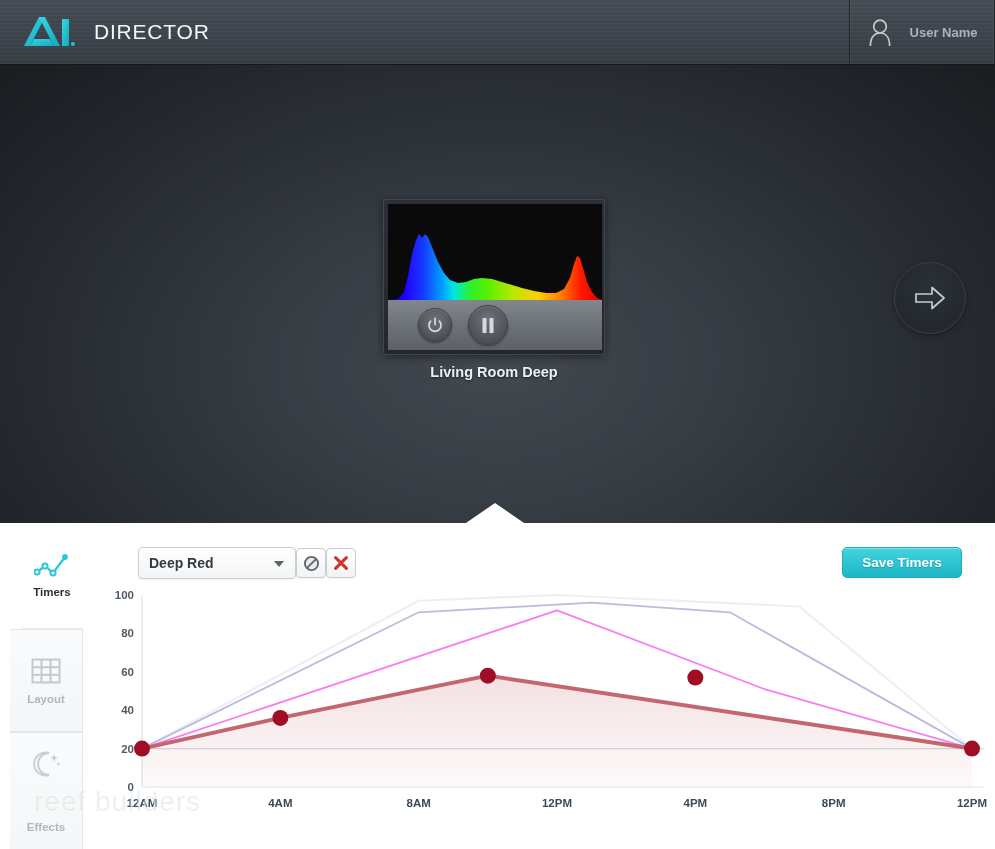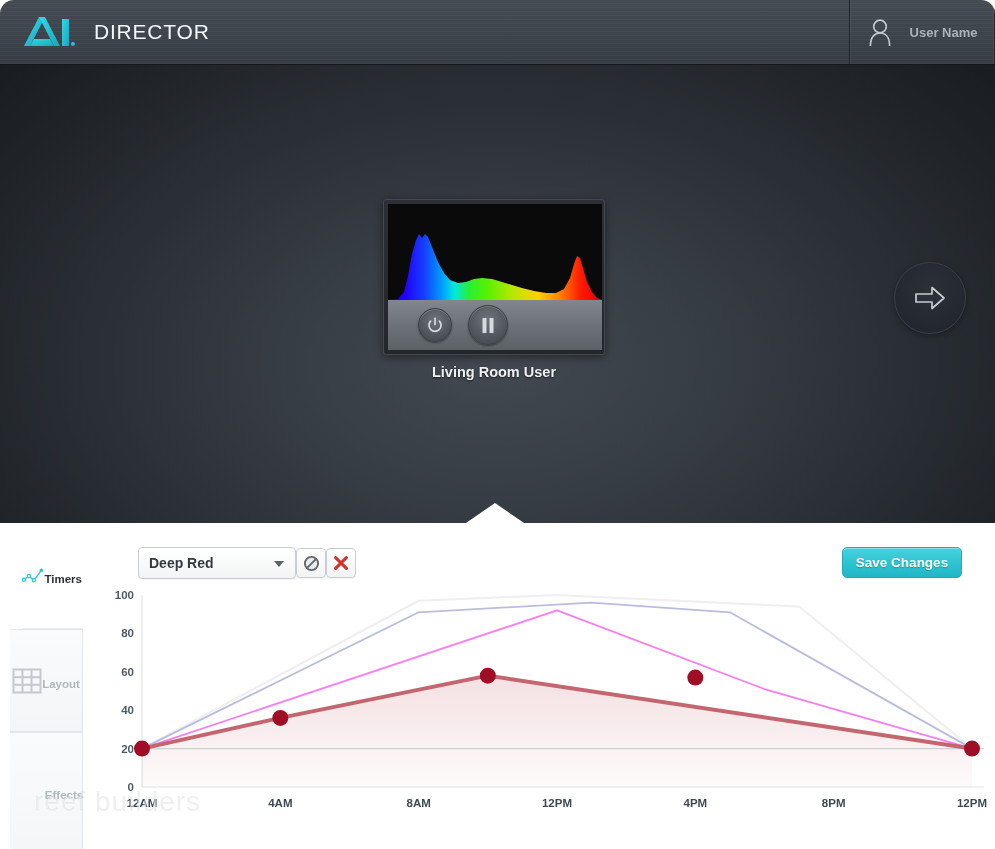--- a/index.html
+++ b/index.html
@@ -1,21 +1,21 @@
 <!DOCTYPE html>
 <html><head>
 <meta charset="utf-8">
 <style>
   * { box-sizing: border-box; margin: 0; padding: 0; }
   html, body {
     width: 995px; height: 849px;
     font-family: "Liberation Sans", sans-serif;
     background: #fff; overflow: hidden;
   }
-  #app { position: relative; width: 995px; height: 849px; overflow: hidden; border-radius: 14px; }
+  #app { position: relative; width: 995px; height: 849px; overflow: hidden; }
 
   
   .header {
     position: absolute; top: 0; left: 0; width: 995px; height: 65px;
     background:
       repeating-linear-gradient(0deg, rgba(255,255,255,.022) 0px, rgba(255,255,255,.022) 1px, rgba(0,0,0,.03) 1px, rgba(0,0,0,.03) 4px),
       linear-gradient(180deg, #464d55 0%, #3f464e 52%, #383e45 100%);
     border-bottom: 1px solid #14181c;
     display: flex; align-items: center;
   }
@@ -97,21 +97,21 @@
   
   .panel {
     position: absolute; top: 523px; left: 0; width: 995px; height: 326px;
     background: #ffffff;
   }
 
   
   .sidebar { position: absolute; left: 0; top: 0; width: 83px; height: 326px; }
   .side-tab {
     position: absolute; left: 22px; width: 61px;
-    display: flex; align-items: center; justify-content: center;
+    display: flex; flex-direction: column; align-items: center; justify-content: center;
     background: #fff;
   }
   .side-tab.t0 { top: 0; height: 106px; border-right: 1px solid #e1e4e7; border-bottom: 1px solid #e9ebee;
                  border-right-color: #fff; }
   .side-tab.t1 { left: 10px; width: 73px; top: 106px; height: 103px;
                  background: linear-gradient(180deg,#fafbfc,#f3f5f6);
                  border: 1px solid #e4e7ea; border-left: none; }
   .side-tab.t2 { left: 10px; width: 73px; top: 209px; height: 117px;
                  background: linear-gradient(180deg,#fafbfc,#f4f6f7);
                  border: 1px solid #e4e7ea; border-left: none; border-bottom: none; gap: 36px; }
@@ -234,21 +234,21 @@
           </svg>
         </div>
         <div class="rbtn big">
           <svg width="16" height="17" viewBox="0 0 16 17">
             <rect x="2.5" y="1" width="4" height="15" fill="#d6dade"></rect>
             <rect x="9.5" y="1" width="4" height="15" fill="#d6dade"></rect>
           </svg>
         </div>
       </div>
     </div>
-    <div class="device-label">Living Room User</div>
+    <div class="device-label">Living Room Deep</div>
 
     <div class="next-btn">
       <svg width="34" height="30" viewBox="0 0 34 30">
         <path d="M3,11 L19,11 L19,4.5 L31,15 L19,25.5 L19,19 L3,19 Z" fill="#2b3038" stroke="#c6ccd2" stroke-width="1.7" stroke-linejoin="round"></path>
       </svg>
     </div>
 
     <div class="notch"></div>
   </div>
 
@@ -299,21 +299,21 @@
         </svg>
       </div>
       <div class="ibtn">
         <svg width="16" height="16" viewBox="0 0 16 16">
           <path d="M2.6,2.6 L13.4,13.4 M13.4,2.6 L2.6,13.4" stroke="#d0342c" stroke-width="3.1" stroke-linecap="round"></path>
         </svg>
       </div>
     </div>
 
     <div class="save-btn">
-      <span>Save Changes</span>
+      <span>Save Timers</span>
     </div>
 
     <div class="chart">
       <svg width="888" height="250" viewBox="0 0 888 250">
         <defs>
           <linearGradient id="redfill" x1="0" y1="0" x2="0" y2="1">
             <stop offset="0" stop-color="#c4666f" stop-opacity="0.20"></stop>
             <stop offset="1" stop-color="#c4666f" stop-opacity="0.03"></stop>
           </linearGradient>
         </defs>

